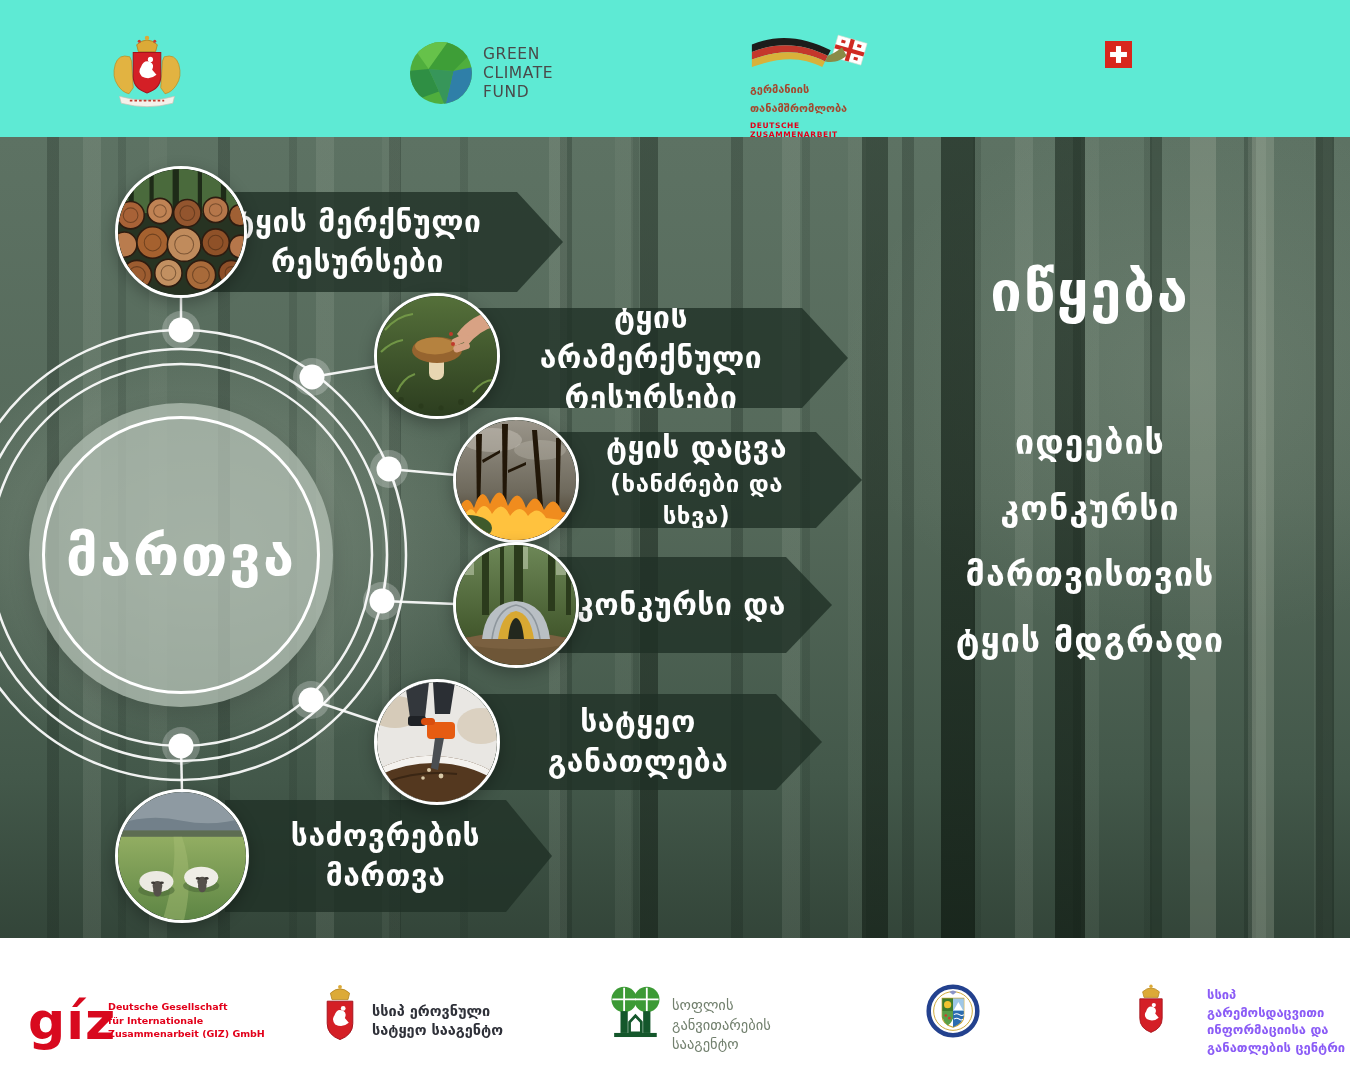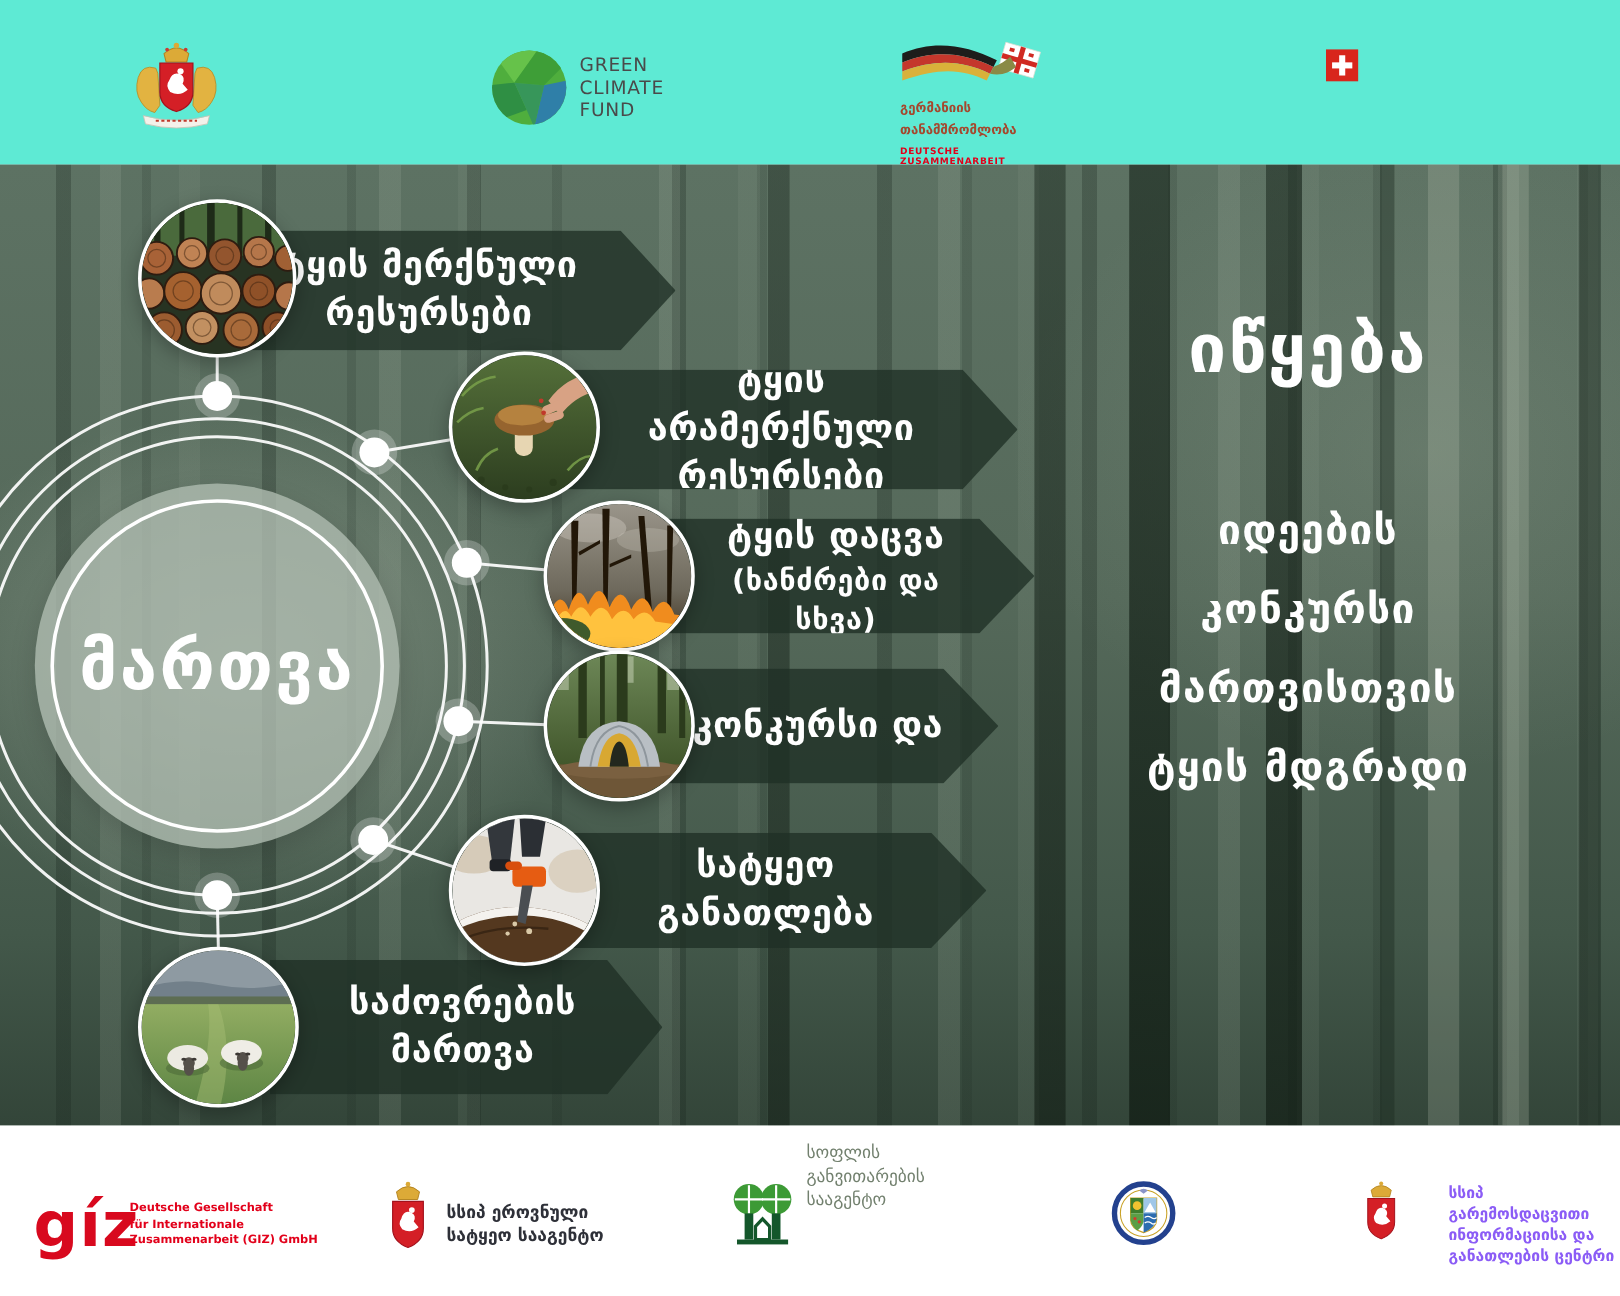--- a/index.html
+++ b/index.html
@@ -72,21 +72,21 @@
   .h-swiss{left:1105px;top:41px;z-index:6;display:flex;}
   .h-swiss .cross{width:27px;height:27px;}
   .h-swiss .swiss-text{margin-left:10px;font-size:9.5px;line-height:13px;color:#55565a;}
   .h-swiss .agency{font-weight:bold;color:#141414;margin-top:8px;line-height:12px;}
   
   .f-giz-word{left:28px;top:991px;font-size:52px;font-weight:bold;color:#d8091e;z-index:6;letter-spacing:1px;}
   .f-giz-text{left:108px;top:1000px;font-size:9.5px;line-height:13.5px;font-weight:bold;color:#e2001a;z-index:6;}
   .f-nfa-coa{left:316px;top:981px;width:48px;height:66px;z-index:6;}
   .f-nfa-text{left:372px;top:1002px;font-size:14.5px;font-weight:bold;line-height:19px;color:#2e3038;z-index:6;}
   .f-rda{left:606px;top:982px;width:58px;height:62px;z-index:6;}
-  .f-rda-text{left:672px;top:952px;font-size:14.5px;line-height:19.5px;color:#72806e;z-index:6;}
+  .f-rda-text{left:672px;top:996px;font-size:14.5px;line-height:19.5px;color:#72806e;z-index:6;}
   .f-emblem{left:926px;top:984px;width:54px;height:54px;z-index:6;}
   .f-eiec-coa{left:1130px;top:981px;width:42px;height:58px;z-index:6;}
   .f-eiec-text{left:1180px;top:986px;font-size:13px;font-weight:bold;line-height:17.5px;color:#8b5cf6;z-index:6;margin-left:27px;}
 </style>
 </head>
 <body>
 
 <div class="abs band-top">
 
   <svg class="abs h-coa" viewBox="0 0 100 100">

